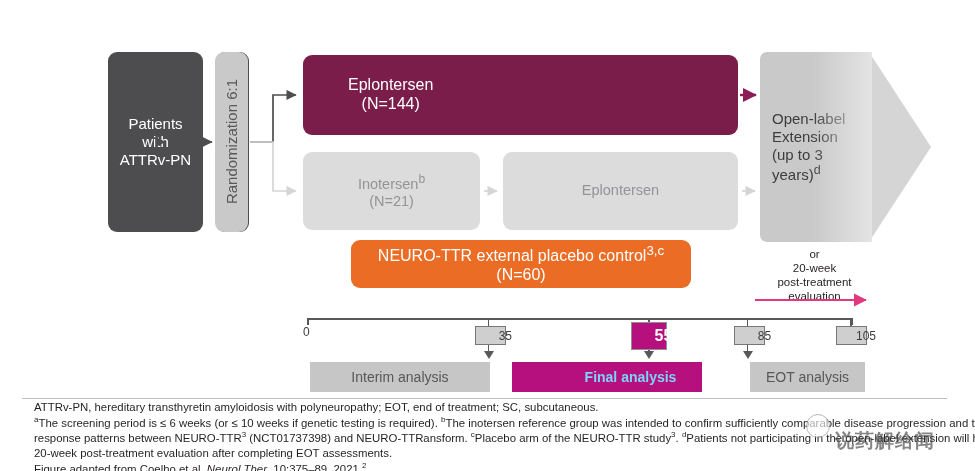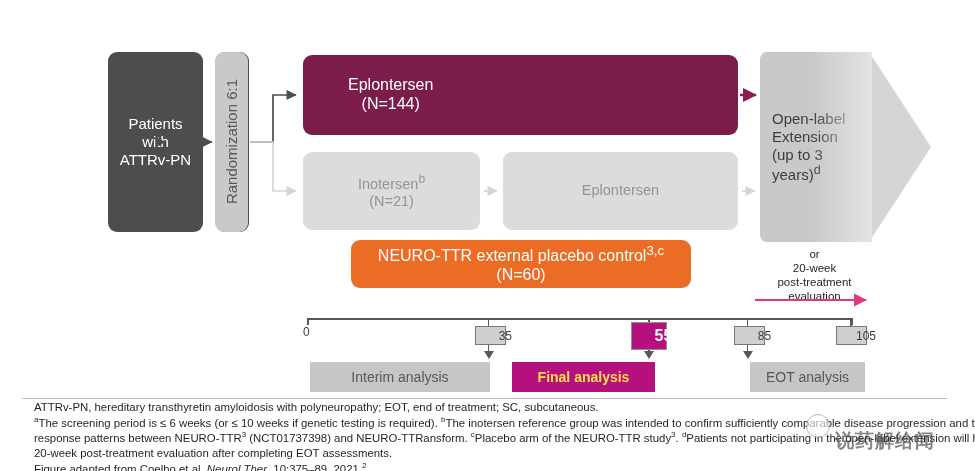--- a/index.html
+++ b/index.html
@@ -22,21 +22,21 @@
 
   
   .box{position:absolute;box-sizing:border-box;border-radius:9px;
        display:flex;align-items:center;justify-content:center;}
   .box .lbl{line-height:1.18;}
 
   .dark{background:#4d4d4f;color:#ffffff;margin-left:48px;}
   .midgray{background:#c9c9c9;color:#58585b;}
   .lightgray{background:#dcdcdc;color:#929497;}
   .plum{background:#7b1d4b;color:#ffffff;}
-  .magenta{background:#b5107e;color:#fde047;}
+  .magenta{background:#b5107e;color:#7dd3fc;padding-left:47px;}
   .orange{background:#ea6c25;color:#ffffff;}
   .greybar{background:#c6c6c6;color:#58585b;}
 
   
   .vert{writing-mode:vertical-rl;transform:rotate(180deg);}
 
   
   #box-patients{left:60px;top:52px;width:95px;height:180px;font-size:15px;text-align:center;}
   #box-screening{left:168px;top:52px;width:33px;height:180px;font-size:15px;}
   #box-random{left:215px;top:52px;width:33px;height:180px;font-size:15px;}

